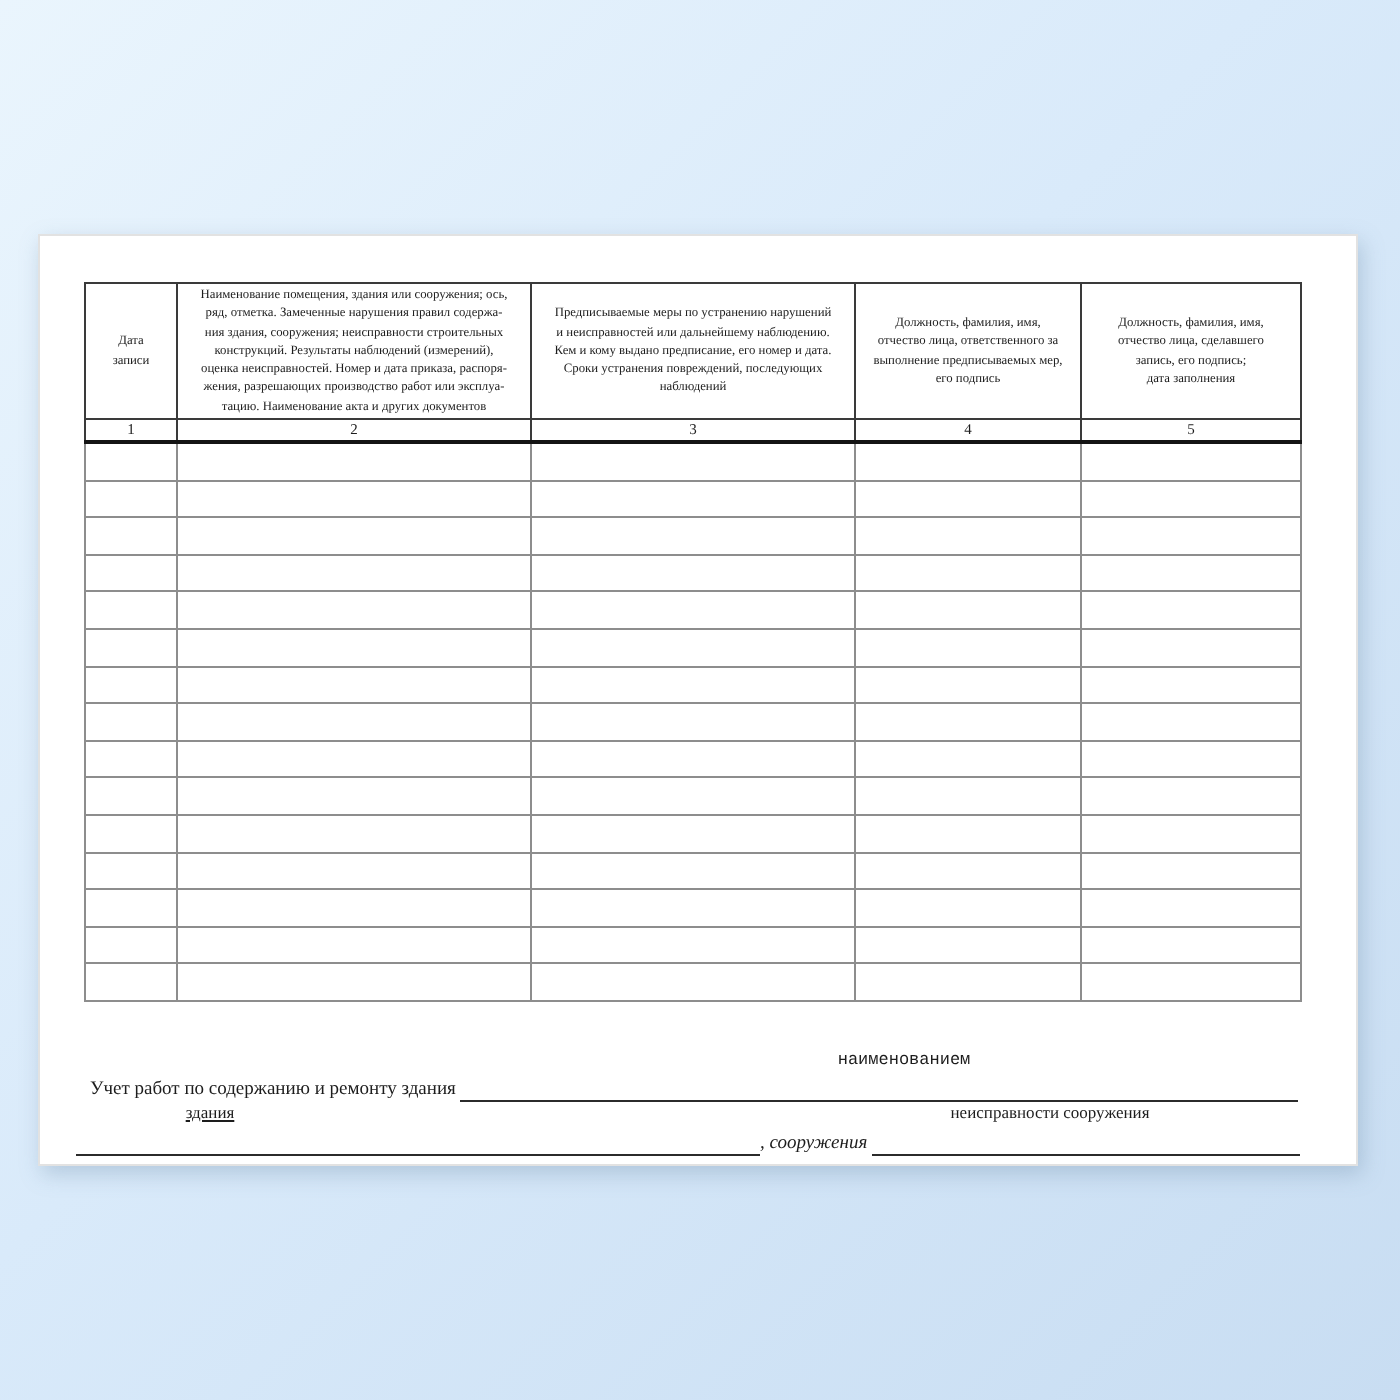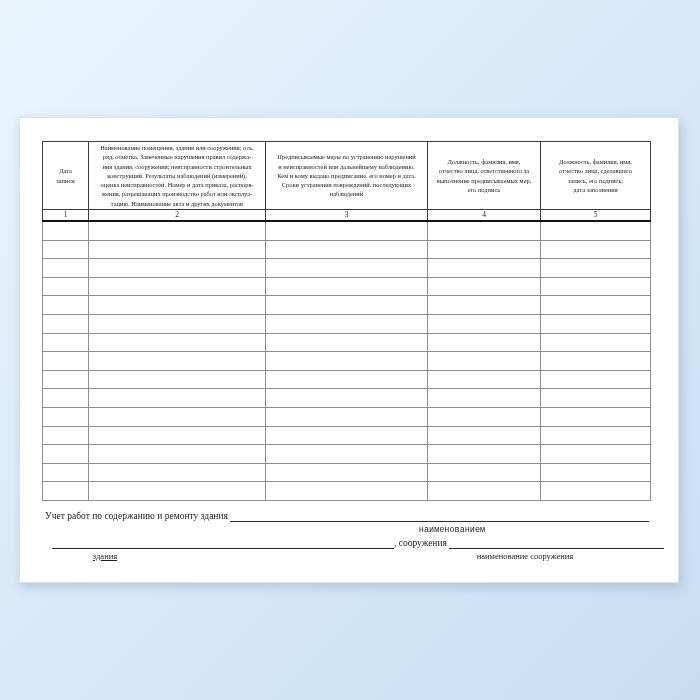--- a/index.html
+++ b/index.html
@@ -61,20 +61,21 @@
     height: 17.6px;
   }
   .footer-area { position: absolute; color: #1d1d1d; }
   .f-row {
     position: absolute;
     display: flex;
     align-items: flex-end;
     font-size: 9.5px;
     line-height: 12px;
     color: #1d1d1d;
+    margin-top: 29px;
   }
   .f-text { white-space: pre; }
   .f-line {
     border-bottom: 1px solid #2b2b2b;
     align-self: stretch;
   }
   .f-line.grow { flex: 1; }
   .f-caption {
     position: absolute;
     font-size: 8.5px;
@@ -237,22 +238,22 @@
         </tr>
       </tbody>
   </table>
 
   <div class="footer-area">
     <div class="f-row" style="left:25px; top:392px; width:604px;">
       <span class="f-text">Учет работ по содержанию и ремонту здания </span>
       <span class="f-line grow"></span>
     </div>
     <div class="f-caption" style="left:357px; top:407px; width:150px;font-family:Liberation Mono, monospace;">наименованием</div>
-    <div class="f-row" style="left:32px; top:419px; width:612px;">
+    <div class="f-row" style="left:18px; top:419px; width:612px;font-style:italic;">
       <span class="f-line" style="width:342px;"></span>
       <span class="f-text">, сооружения </span>
       <span class="f-line grow"></span>
     </div>
     <div class="f-caption" style="left:40px; top:433px; width:90px;text-decoration:underline;">здания</div>
-    <div class="f-caption" style="left:420px; top:433px; width:170px;">наименование сооружения</div>
+    <div class="f-caption" style="left:420px; top:433px; width:170px;">неисправности сооружения</div>
   </div>
 
 </div>
 
 </body></html>

